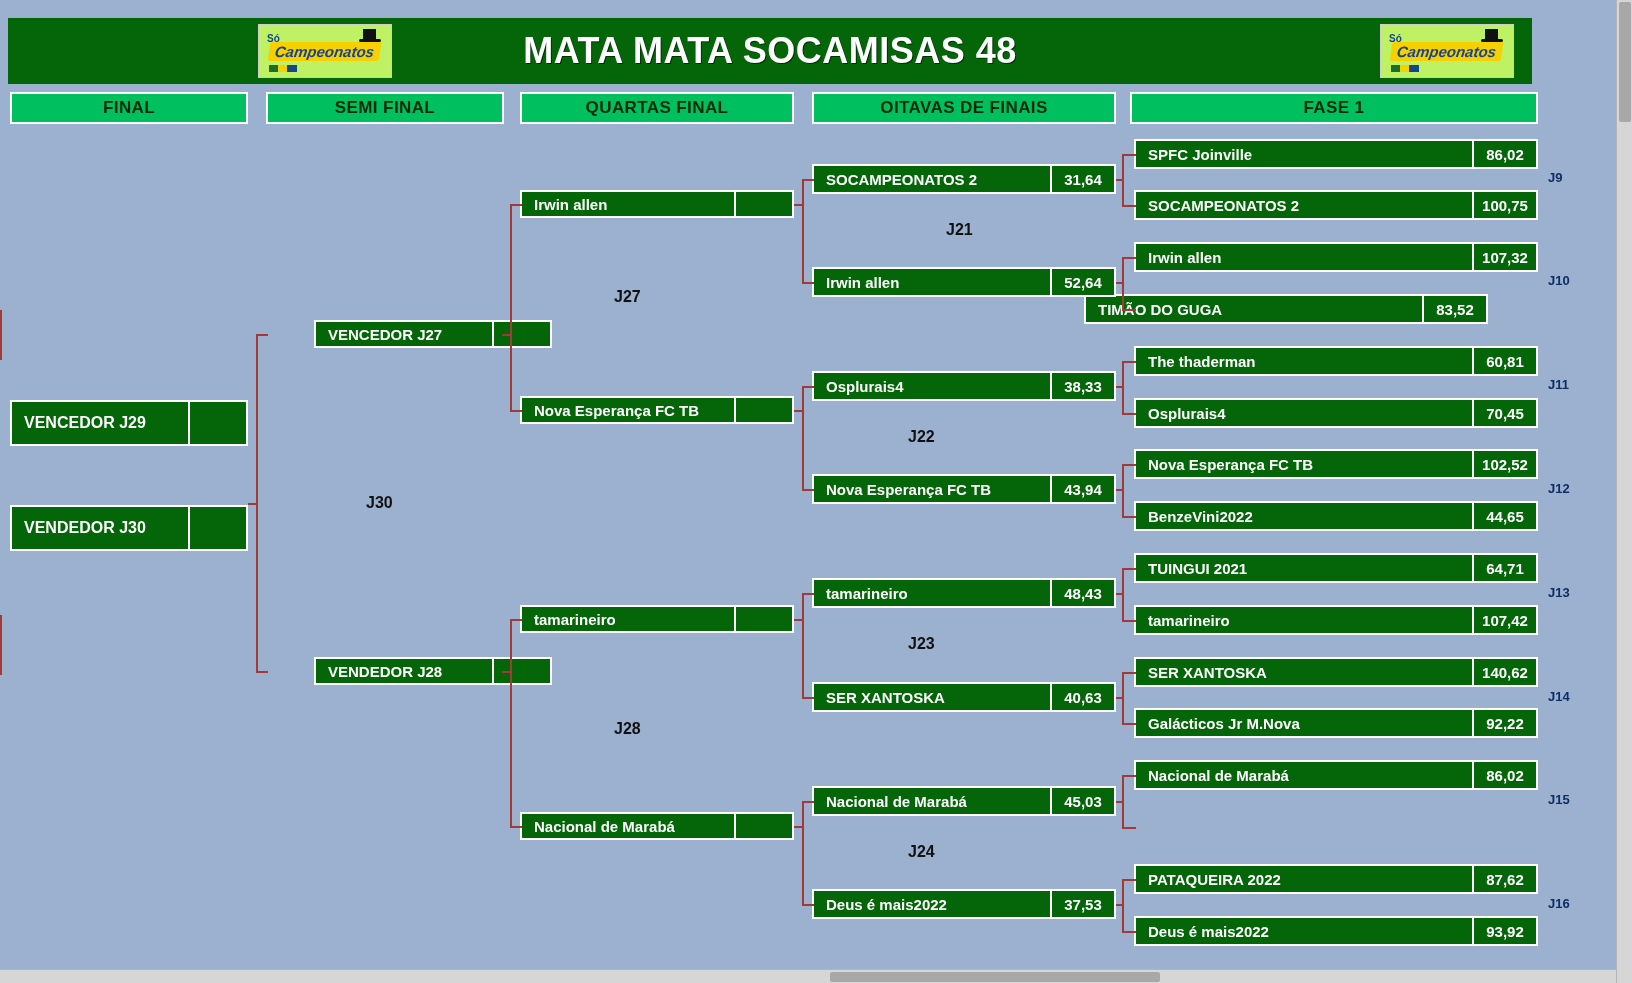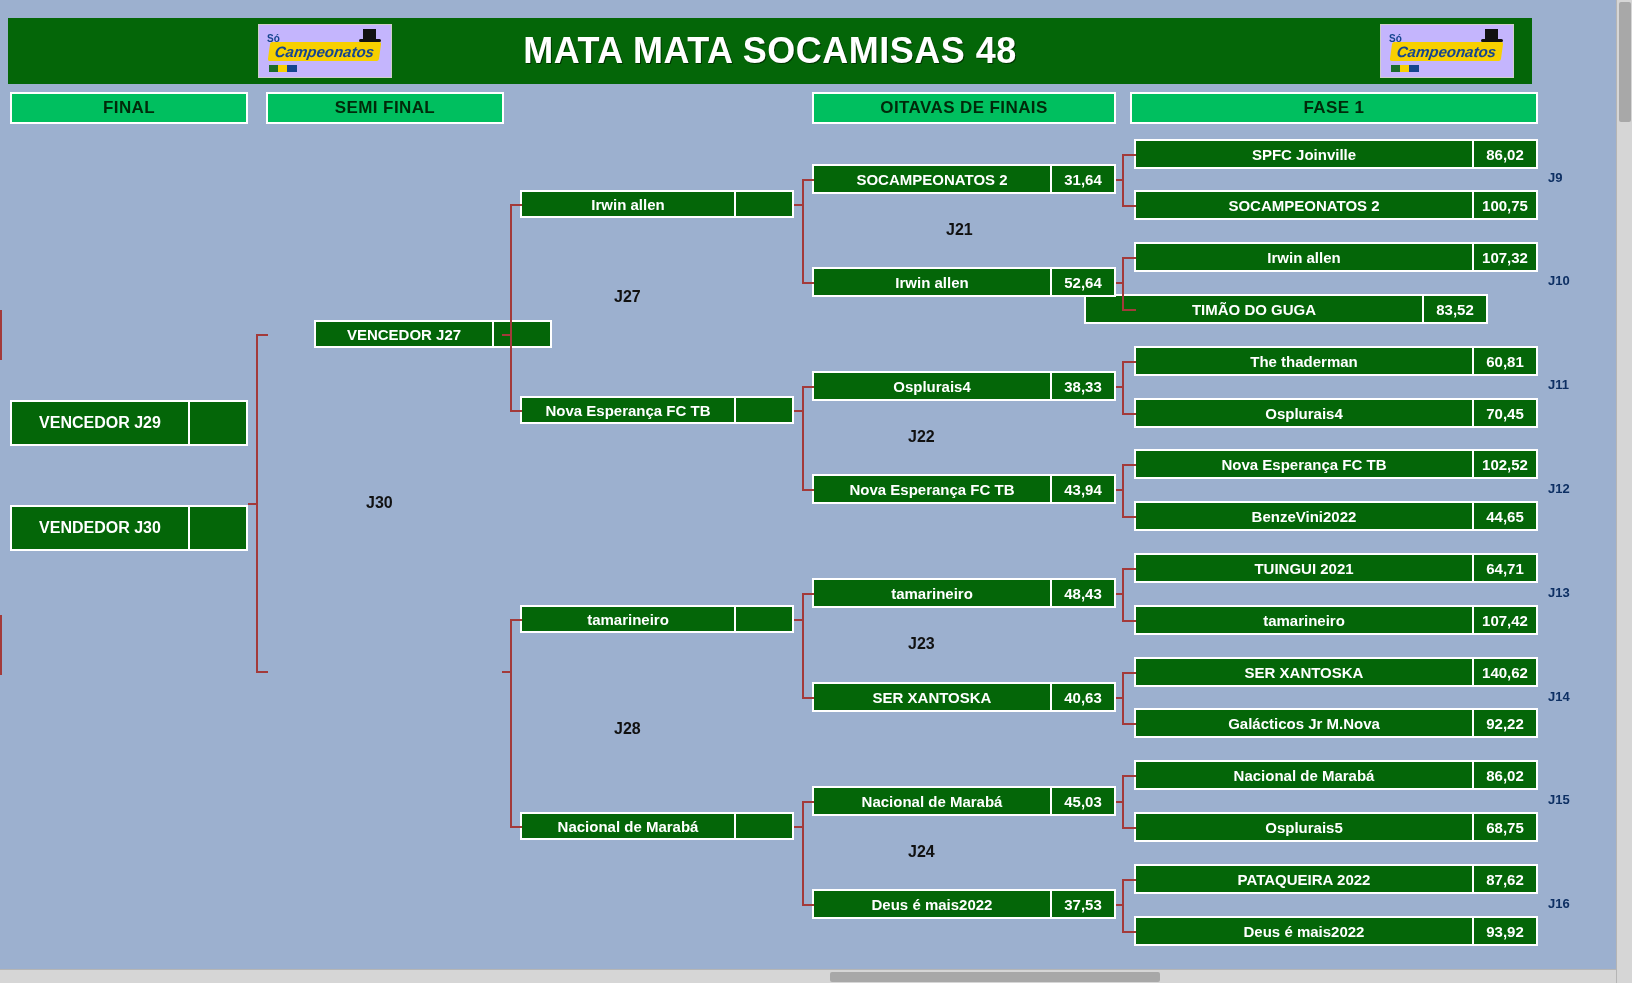--- a/index.html
+++ b/index.html
@@ -28,21 +28,21 @@
     color: #ffffff;
     font-size: 36px;
     font-weight: bold;
     letter-spacing: 0.5px;
     text-shadow: 1px 1px 0 #003300;
     white-space: nowrap;
   }
   .logo {
     position: absolute;
     width: 134px; height: 54px;
-    background: #c4b5fd;
+    background: #bef264;
     border: 1px solid #cfcfc8;
     overflow: hidden;
   }
   .logo.left { left: 258px; top: 24px; }
   .logo.right { left: 1380px; top: 24px; }
   .logo-inner {
     position: relative;
     width: 100%; height: 100%;
     display: flex; align-items: center; justify-content: center;
   }
@@ -105,21 +105,21 @@
     position: absolute;
     background: #046608;
     border: 2px solid #ffffff;
     display: flex; align-items: center;
     color: #ffffff;
     font-weight: bold;
     overflow: hidden;
   }
   .box .nm {
     flex: 1 1 auto;
-    text-align: center;
+    text-align: left;
     font-size: 15px;
     padding: 0 12px;
     white-space: nowrap;
     overflow: hidden;
     text-overflow: ellipsis;
   }
   .box .sc {
     flex: 0 0 auto;
     width: 64px;
     text-align: center;
@@ -217,20 +217,21 @@
     <div class="logo-inner">
       <span class="logo-so">Só</span>
       <span class="logo-hat"></span>
       <span class="logo-word">Campeonatos</span>
       <span class="logo-flag"></span>
     </div>
   </div>
 
   <div class="round-head" style="left:10px;  top:92px; width:238px;">FINAL</div>
   <div class="round-head" style="left:266px; top:92px; width:238px;">SEMI FINAL</div>
+  <div class="round-head" style="left:520px; top:92px; width:274px;">QUARTAS FINAL</div>
   <div class="round-head" style="left:812px; top:92px; width:304px;">OITAVAS DE FINAIS</div>
   <div class="round-head" style="left:1130px;top:92px; width:408px;">FASE 1</div>
 
   <div class="box f1" style="left:1134px; top:139px;">
     <span class="nm">SPFC Joinville</span>
     <span class="sc">86,02</span>
   </div>
   <div class="box f1" style="left:1134px; top:190px;">
     <span class="nm">SOCAMPEONATOS 2</span>
     <span class="sc">100,75</span>
@@ -278,24 +279,20 @@
   </div>
   <div class="box f1" style="left:1134px; top:708px;">
     <span class="nm">Galácticos Jr M.Nova</span>
     <span class="sc">92,22</span>
   </div>
 
   <div class="box f1" style="left:1134px; top:760px;">
     <span class="nm">Nacional de Marabá</span>
     <span class="sc">86,02</span>
   </div>
-  <div class="box f1" style="left:1134px; top:812px;">
-    <span class="nm">Osplurais5</span>
-    <span class="sc">68,75</span>
-  </div>
 
   <div class="box f1" style="left:1134px; top:864px;">
     <span class="nm">PATAQUEIRA 2022</span>
     <span class="sc">87,62</span>
   </div>
   <div class="box f1" style="left:1134px; top:916px;">
     <span class="nm">Deus é mais2022</span>
     <span class="sc">93,92</span>
   </div>
 
@@ -347,20 +344,24 @@
     <span class="nm">tamarineiro</span>
     <span class="sc"></span>
   </div>
   <div class="box qts empty-slot" style="left:520px; top:812px;">
     <span class="nm">Nacional de Marabá</span>
     <span class="sc"></span>
   </div>
 
   <div class="box smf empty-slot" style="left:266px; top:320px;">
     <span class="nm">VENCEDOR J27</span>
+    <span class="sc"></span>
+  </div>
+  <div class="box smf empty-slot" style="left:266px; top:657px;">
+    <span class="nm">VENDEDOR J28</span>
     <span class="sc"></span>
   </div>
 
   <div class="box fin empty-slot" style="left:10px; top:400px;">
     <span class="nm">VENCEDOR J29</span>
     <span class="sc"></span>
   </div>
   <div class="box fin empty-slot" style="left:10px; top:505px;">
     <span class="nm">VENDEDOR J30</span>
     <span class="sc"></span>

